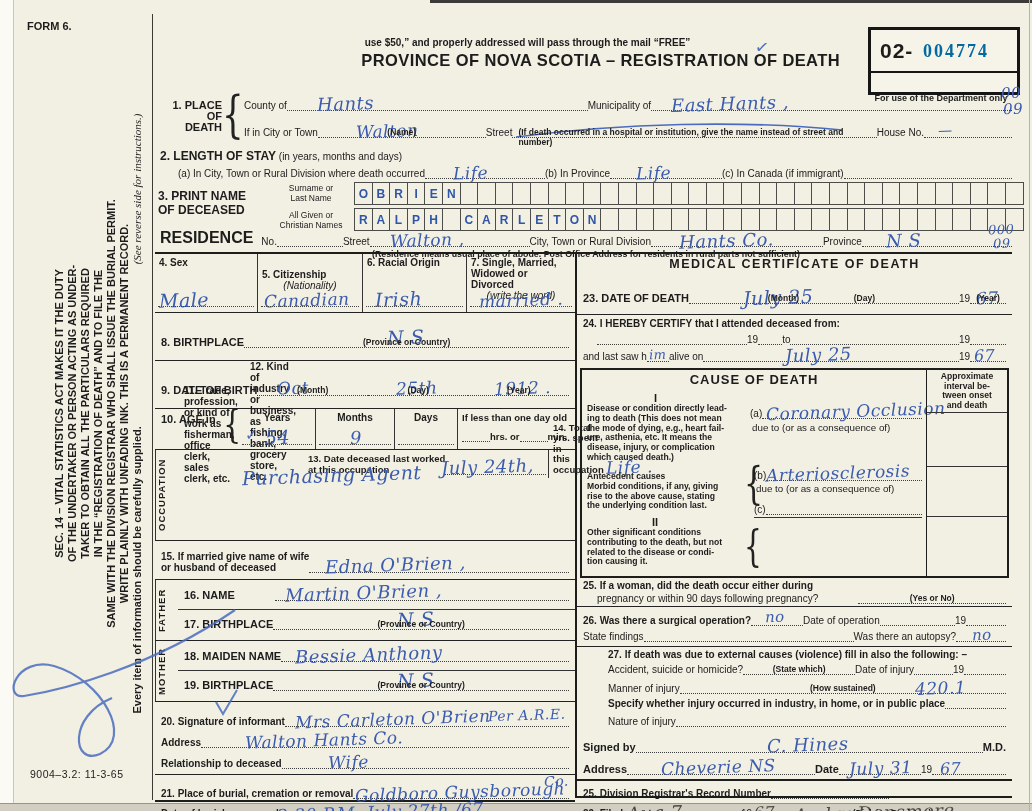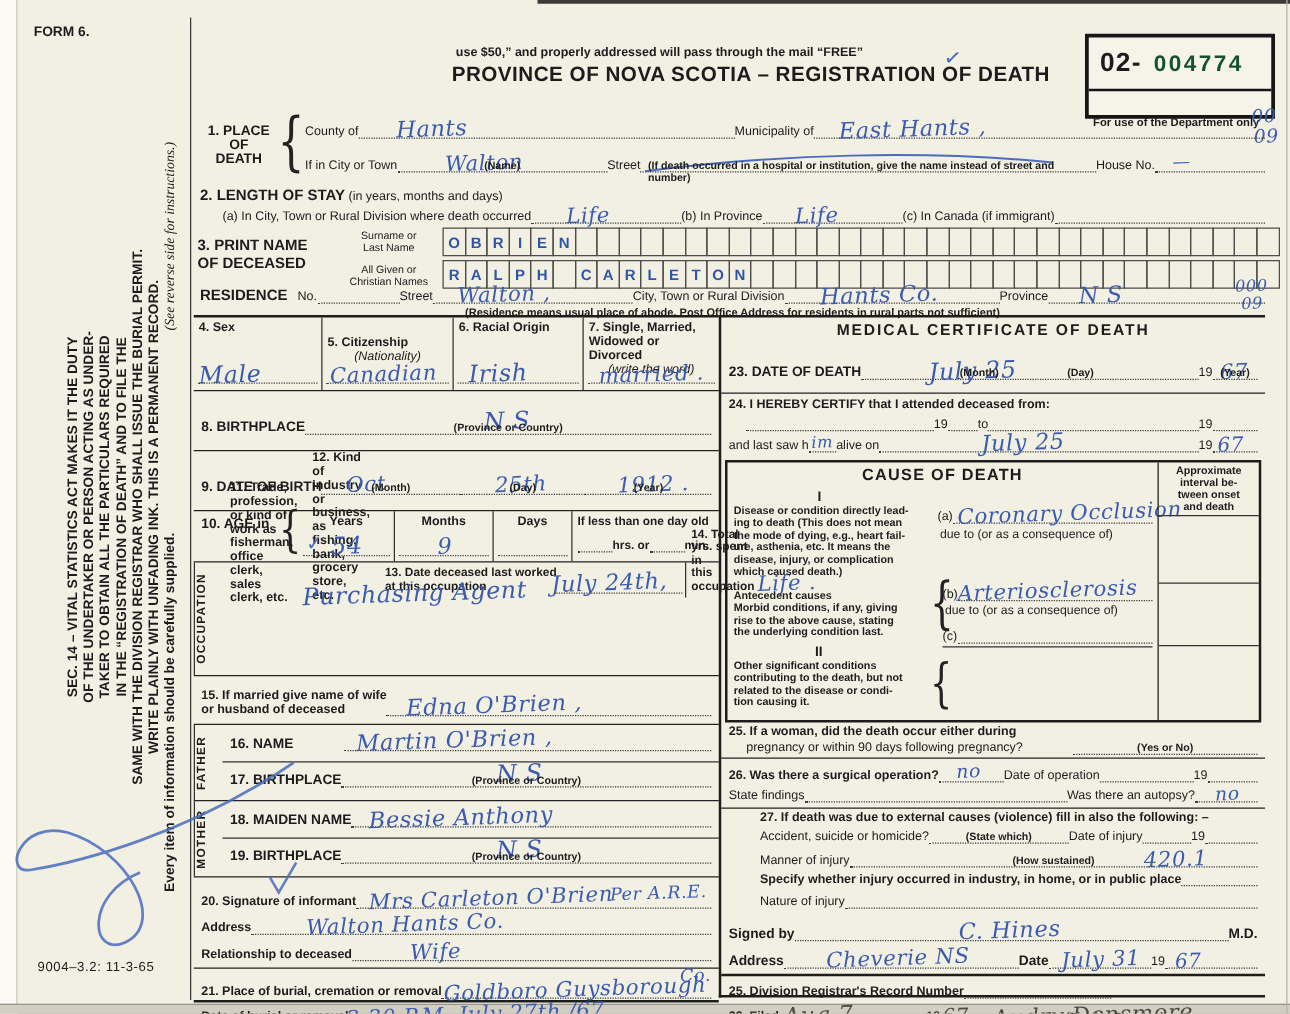--- a/index.html
+++ b/index.html
@@ -61,31 +61,31 @@
     </div>
   </div>
 
   <div class="abs b" style="left:300px;top:36px;width:455px;text-align:center;font-size:10px;line-height:13px;">
     <div>use $50,” and properly addressed will pass through the mail “FREE”</div>
   </div>
   <div class="abs check" style="left:755px;top:37px;font-size:17px;transform:rotate(8deg);">✓</div>
 
   <div class="abs" style="left:868px;top:27px;width:146px;height:62px;border:3px solid #161616;background:#f6f3e8;">
     <span class="abs b" style="left:9px;top:9px;font-size:21px;letter-spacing:1px;">02-</span>
-    <span class="abs b" style="left:52px;top:11px;font-size:18px;letter-spacing:2px;color:#14532d;font-family:Liberation Sans, sans-serif;">004774</span>
+    <span class="abs b" style="left:52px;top:11px;font-size:18px;letter-spacing:2px;color:#0369a1;font-family:Liberation Serif, serif;">004774</span>
     <span class="abs" style="left:0;right:0;top:41px;height:2px;background:#161616;"></span>
   </div>
   <div class="abs b" style="left:868px;top:93px;width:146px;text-align:center;font-size:9px;">For use of the Department only</div>
   <span class="hw" style="left:1001px;top:86px;font-size:15px;">00</span>
   <span class="hw" style="left:1003px;top:102px;font-size:15px;">09</span>
 
   <div class="abs b" style="left:280px;top:51px;width:560px;text-align:right;font-size:16.5px;letter-spacing:.4px;">PROVINCE OF NOVA SCOTIA – REGISTRATION OF DEATH</div>
 
   <div class="abs" style="left:160px;top:96px;width:852px;">
-    <div class="abs b" style="left:0;top:4px;width:62px;text-align:center;font-size:11px;line-height:11px;">
+    <div class="abs b" style="left:0;top:4px;width:62px;text-align:right;font-size:11px;line-height:11px;">
       <div>1. PLACE</div>
       <div>OF</div>
       <div>DEATH</div>
     </div>
     <div class="abs brace" style="left:62px;top:-2px;font-size:34px;transform:scaleY(1.5);">{</div>
     <div class="row" style="position:absolute;left:84px;top:2px;width:768px;">
       <span class="lbl">County of</span>
       <span class="dot" style="flex:2;">
         <span class="hw" style="left:30px;bottom:-3px;font-size:18px;">Hants</span>
       </span>
@@ -217,21 +217,21 @@
         <div class="gcell"></div>
         <div class="gcell"></div>
         <div class="gcell"></div>
         <div class="gcell"></div>
         <div class="gcell"></div>
       </div>
   </div>
 
   <div class="abs" style="left:160px;top:229px;width:852px;">
     <div class="row">
-      <span class="b" style="font-size:12px;">RESIDENCE</span>
+      <span class="b" style="font-size:16px;">RESIDENCE</span>
       <span class="lbl" style="margin-left:8px;">No.</span>
       <span class="dot" style="width:66px;"></span>
       <span class="lbl">Street</span>
       <span class="dot" style="width:160px;">
         <span class="hw" style="left:20px;bottom:-3px;font-size:17px;">Walton ,</span>
       </span>
       <span class="lbl">City, Town or Rural Division</span>
       <span class="dot" style="width:172px;">
         <span class="hw" style="left:28px;bottom:-4px;font-size:18px;">Hants Co.</span>
       </span>

